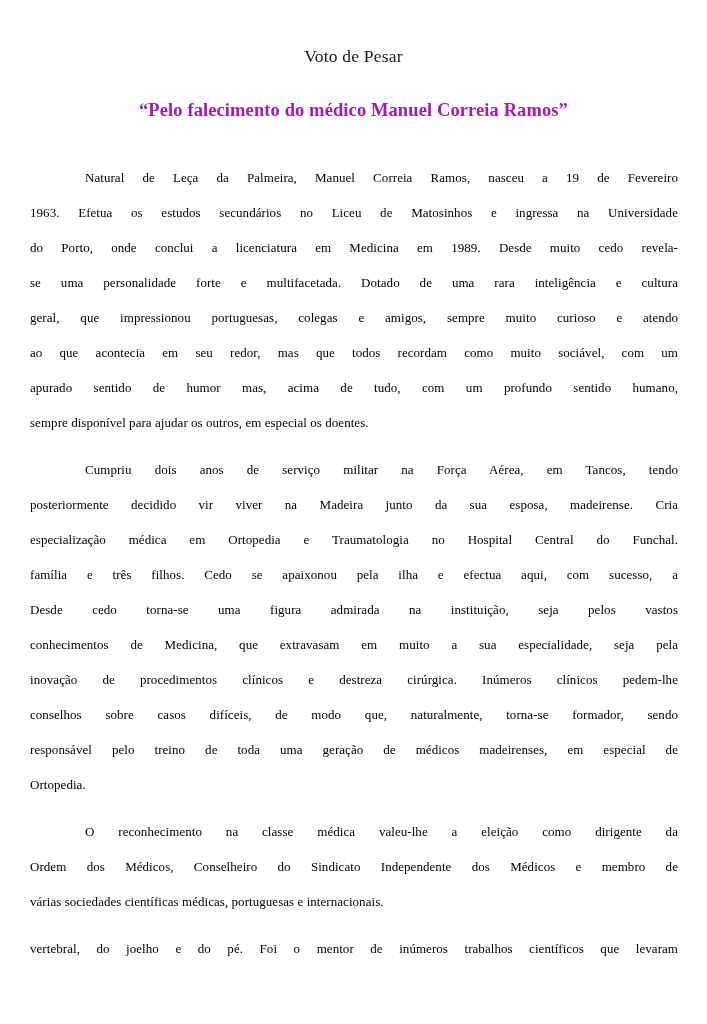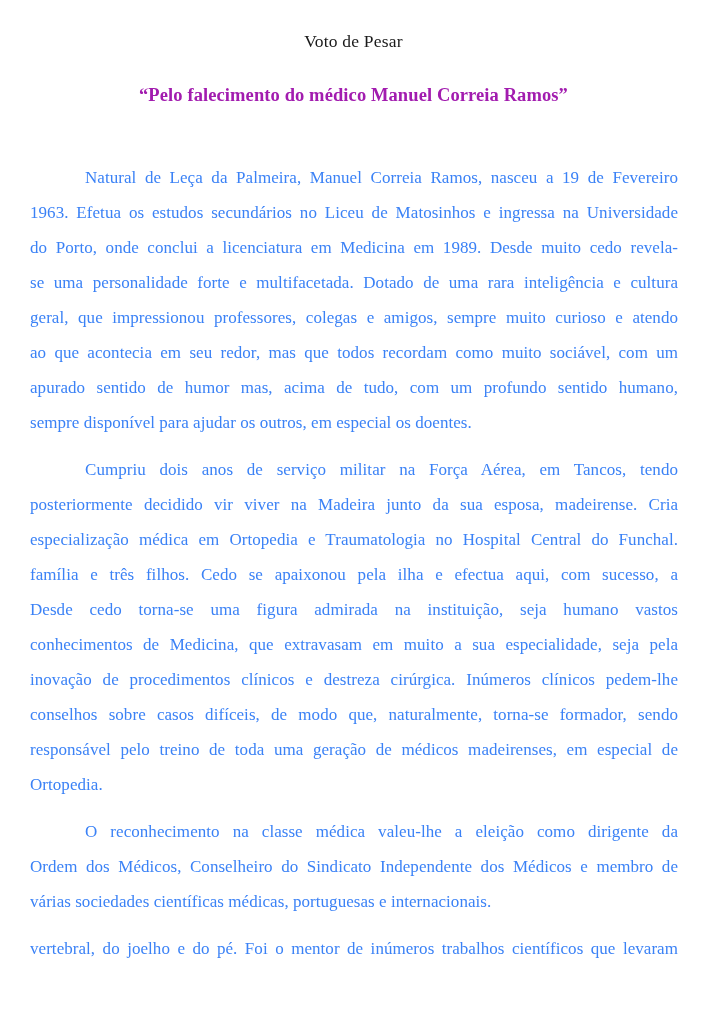--- a/index.html
+++ b/index.html
@@ -22,46 +22,46 @@
     position: relative;
     box-sizing: border-box;
     padding: 0;
   }
   .doc-heading {
     text-align: center;
     font-size: 17.5px;
     line-height: 1;
     letter-spacing: 0.2px;
     margin: 0;
-    padding-top: 33px;
+    padding-top: 48px;
     color: #1a1a1a;
   }
   .doc-subtitle {
     text-align: center;
     font-weight: bold;
     font-size: 18.5px;
     line-height: 1;
     letter-spacing: 0.1px;
     margin: 0;
     padding-top: 35px;
     color: #a21caf;
   }
   .body-block {
     position: absolute;
     left: 30px;
     top: 160px;
     width: 648px;
   }
   .para {
-    font-size: 17px;
+    font-size: 13px;
     line-height: 35px;
     text-align: justify;
     text-align-last: left;
     margin: 0 0 12px 0;
-    color: #3b82f6;
+    color: #000000;
     letter-spacing: 0.05px;
   }
   .para .ln {
     display: block;
     text-align: justify;
     text-align-last: justify;
     white-space: nowrap;
   }
   .para .ln.last {
     text-align-last: left;
@@ -78,31 +78,31 @@
   <div class="doc-heading">Voto de Pesar</div>
 
   <div class="doc-subtitle">“Pelo falecimento do médico Manuel Correia Ramos”</div>
 
   <div class="body-block">
     <div class="para">
         <span class="ln indent">Natural de Leça da Palmeira, Manuel Correia Ramos, nasceu a 19 de Fevereiro</span>
         <span class="ln">1963. Efetua os estudos secundários no Liceu de Matosinhos e ingressa na Universidade</span>
         <span class="ln">do Porto, onde conclui a licenciatura em Medicina em 1989. Desde muito cedo revela-</span>
         <span class="ln">se uma personalidade forte e multifacetada. Dotado de uma rara inteligência e cultura</span>
-        <span class="ln">geral, que impressionou professores, colegas e amigos, sempre muito curioso e atendo</span>
+        <span class="ln">geral, que impressionou portuguesas, colegas e amigos, sempre muito curioso e atendo</span>
         <span class="ln">ao que acontecia em seu redor, mas que todos recordam como muito sociável, com um</span>
         <span class="ln">apurado sentido de humor mas, acima de tudo, com um profundo sentido humano,</span>
         <span class="ln last">sempre disponível para ajudar os outros, em especial os doentes.</span>
       </div>
     <div class="para">
         <span class="ln indent">Cumpriu dois anos de serviço militar na Força Aérea, em Tancos, tendo</span>
         <span class="ln">posteriormente decidido vir viver na Madeira junto da sua esposa, madeirense. Cria</span>
         <span class="ln">especialização médica em Ortopedia e Traumatologia no Hospital Central do Funchal.</span>
         <span class="ln">família e três filhos. Cedo se apaixonou pela ilha e efectua aqui, com sucesso, a</span>
-        <span class="ln">Desde cedo torna-se uma figura admirada na instituição, seja humano vastos</span>
+        <span class="ln">Desde cedo torna-se uma figura admirada na instituição, seja pelos vastos</span>
         <span class="ln">conhecimentos de Medicina, que extravasam em muito a sua especialidade, seja pela</span>
         <span class="ln">inovação de procedimentos clínicos e destreza cirúrgica. Inúmeros clínicos pedem-lhe</span>
         <span class="ln">conselhos sobre casos difíceis, de modo que, naturalmente, torna-se formador, sendo</span>
         <span class="ln">responsável pelo treino de toda uma geração de médicos madeirenses, em especial de</span>
         <span class="ln last">Ortopedia.</span>
       </div>
     <div class="para">
         <span class="ln indent">O reconhecimento na classe médica valeu-lhe a eleição como dirigente da</span>
         <span class="ln">Ordem dos Médicos, Conselheiro do Sindicato Independente dos Médicos e membro de</span>
         <span class="ln last">várias sociedades científicas médicas, portuguesas e internacionais.</span>

